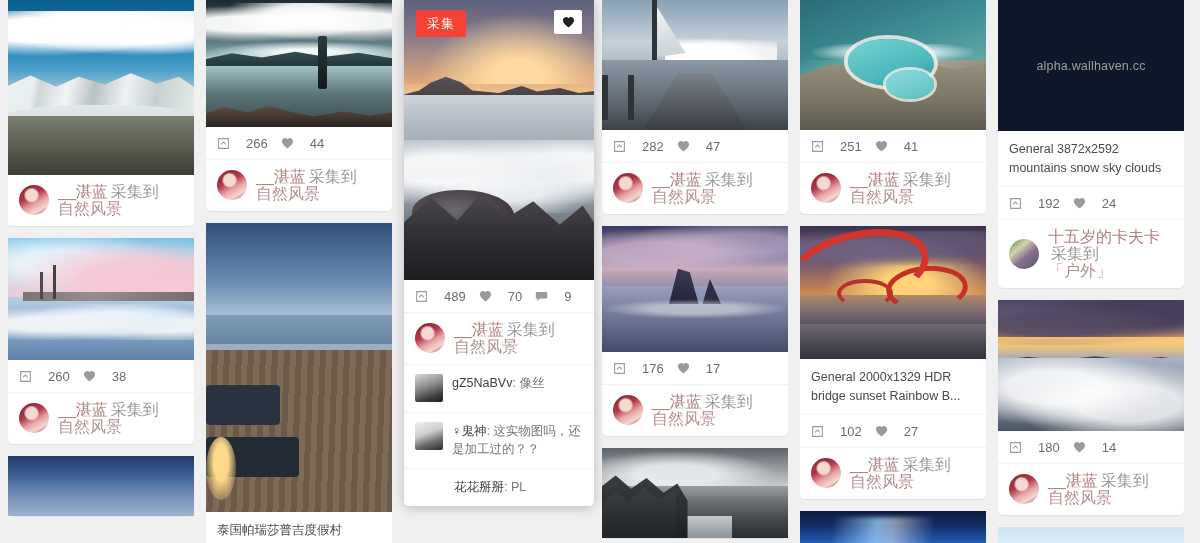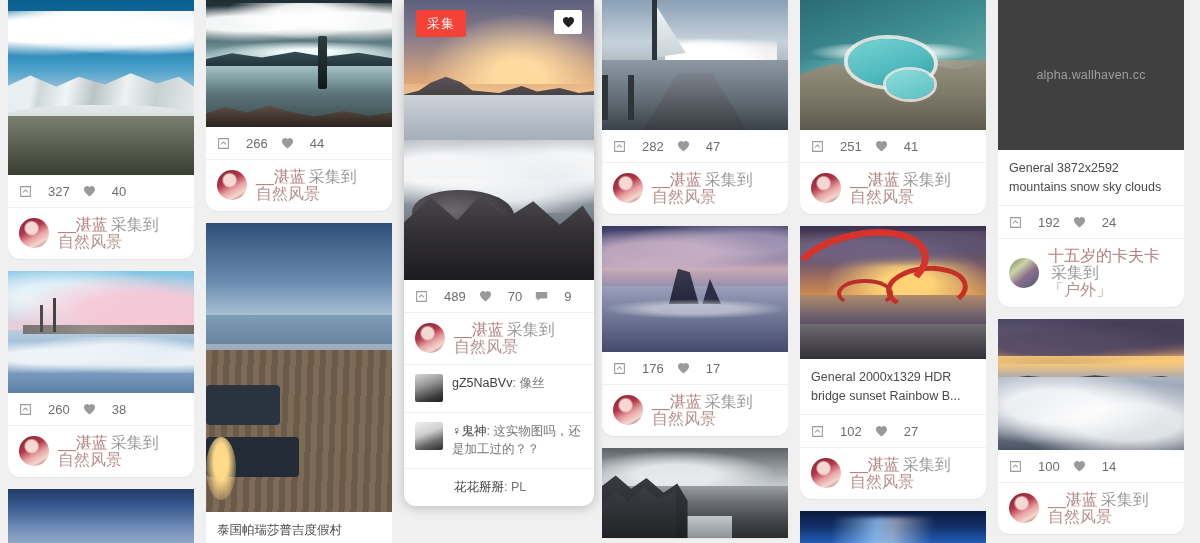--- a/index.html
+++ b/index.html
@@ -28,21 +28,21 @@
   .col-2 { left: 404px; width: 190px; }
   .col-3 { left: 602px; }
   .col-4 { left: 800px; }
   .col-5 { left: 998px; }
 
   
   .card {
     position: relative;
     background: #fff;
     margin-bottom: 12px;
-    border-radius: 12px;
+    border-radius: 5px;
     box-shadow: 0 1px 1px rgba(0,0,0,.06);
   }
   .card.hovered {
     box-shadow: 0 2px 12px rgba(0,0,0,.22);
     z-index: 20;
   }
 
   .thumb {
     position: relative;
     width: 100%;
@@ -128,22 +128,22 @@
     font-size: 12.5px; line-height: 18px;
     color: #6f6f6f;
   }
   .comment.noavatar { padding-left: 50px; }
   .c-av { width: 28px; height: 28px; min-width: 28px; border-radius: 2px; overflow: hidden; background: #cfcfcf; }
   .c-name { color: #404040; }
   .c-text { color: #777; }
 
   
   .wh-panel {
-    background: #404040;
-    height: 150px;
+    background: #0f172a;
+    height: 131px;
     display: flex; align-items: center; justify-content: center;
     color: #9e9e9e;
     font-size: 12.5px;
     letter-spacing: .2px;
   }
 
   
   .img { width: 100%; height: 100%; position: relative; overflow: hidden; }
   .lyr { position: absolute; left: 0; right: 0; }
 
@@ -311,39 +311,20 @@
     <div class="card">
       <div class="thumb" style="height:175px">
         <div class="img glacier">
           <div class="lyr clouds"></div>
             <div class="lyr snow"></div>
           <div class="lyr ice2"></div>
             <div class="lyr ice"></div>
             <div class="lyr rock"></div>
         </div>
       </div>
-      <div class="stats">
-        <span class="stat">
-          <span class="ico">
-              <svg width="13" height="13" viewBox="0 0 16 16">
-                <path d="M2 2h12v12H2z" fill="none" stroke="#9a9a9a" stroke-width="1.3"></path>
-                <path d="M5 9l3-3 3 3" fill="none" stroke="#9a9a9a" stroke-width="1.3"></path>
-              </svg>
-            </span>
-          <span class="num">327</span>
-        </span>
-        <span class="stat">
-          <span class="ico">
-              <svg width="13" height="12" viewBox="0 0 16 15">
-                <path d="M8 14S1 9.5 1 5.2A4 4 0 0 1 8 2.8 4 4 0 0 1 15 5.2C15 9.5 8 14 8 14z" fill="#9a9a9a"></path>
-              </svg>
-            </span>
-          <span class="num">40</span>
-        </span>
-      </div>
       <div class="user">
         <div class="avatar av-zhanlan"></div>
         <div class="user-txt">
           <span class="uname">__湛蓝</span><span class="uact">采集到</span>
           <span class="uboard">自然风景</span>
         </div>
       </div>
     </div>
 
     <div class="card">
@@ -752,21 +733,21 @@
         </div>
       </div>
       <div class="stats">
         <span class="stat">
           <span class="ico">
               <svg width="13" height="13" viewBox="0 0 16 16">
                 <path d="M2 2h12v12H2z" fill="none" stroke="#9a9a9a" stroke-width="1.3"></path>
                 <path d="M5 9l3-3 3 3" fill="none" stroke="#9a9a9a" stroke-width="1.3"></path>
               </svg>
             </span>
-          <span class="num">100</span>
+          <span class="num">180</span>
         </span>
         <span class="stat">
           <span class="ico">
               <svg width="13" height="12" viewBox="0 0 16 15">
                 <path d="M8 14S1 9.5 1 5.2A4 4 0 0 1 8 2.8 4 4 0 0 1 15 5.2C15 9.5 8 14 8 14z" fill="#9a9a9a"></path>
               </svg>
             </span>
           <span class="num">14</span>
         </span>
       </div>

